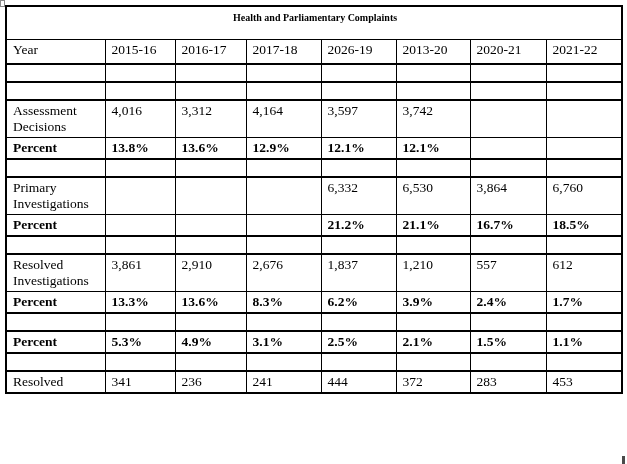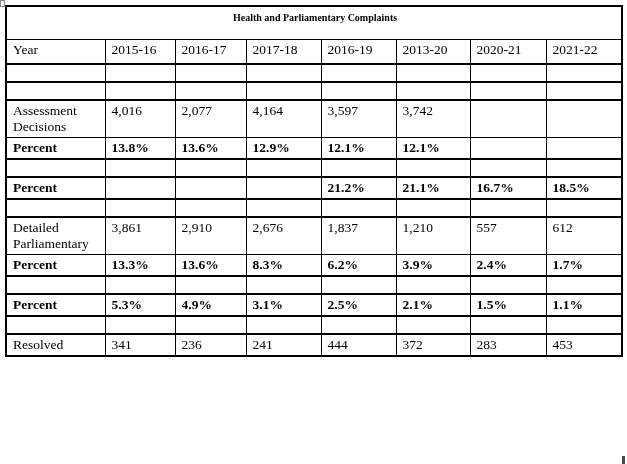--- a/index.html
+++ b/index.html
@@ -74,21 +74,21 @@
     </colgroup>
     <tbody>
       <tr class="row-title">
         <td colspan="8">Health and Parliamentary Complaints</td>
       </tr>
       <tr class="row-header">
           <td>Year</td>
           <td>2015-16</td>
           <td>2016-17</td>
           <td>2017-18</td>
-          <td>2016-19</td>
+          <td>2026-19</td>
           <td>2013-20</td>
           <td>2020-21</td>
           <td>2021-22</td>
         </tr>
 
     <tr class="row-spacer">
           <td class="label-cell"></td>
           <td></td>
           <td></td>
           <td></td>
@@ -103,21 +103,21 @@
           <td></td>
           <td></td>
           <td></td>
           <td></td>
           <td></td>
           <td></td>
         </tr>
         <tr class="row-data">
           <td class="label-cell">Assessment Decisions</td>
           <td>4,016</td>
-          <td>2,077</td>
+          <td>3,312</td>
           <td>4,164</td>
           <td>3,597</td>
           <td>3,742</td>
           <td></td>
           <td></td>
         </tr>
         <tr class="row-percent">
           <td class="label-cell">Percent</td>
           <td>13.8%</td>
           <td>13.6%</td>
@@ -130,20 +130,30 @@
         <tr class="row-spacer">
           <td class="label-cell"></td>
           <td></td>
           <td></td>
           <td></td>
           <td></td>
           <td></td>
           <td></td>
           <td></td>
         </tr>
+        <tr class="row-data">
+          <td class="label-cell">Primary Investigations</td>
+          <td></td>
+          <td></td>
+          <td></td>
+          <td>6,332</td>
+          <td>6,530</td>
+          <td>3,864</td>
+          <td>6,760</td>
+        </tr>
         <tr class="row-percent">
           <td class="label-cell">Percent</td>
           <td></td>
           <td></td>
           <td></td>
           <td>21.2%</td>
           <td>21.1%</td>
           <td>16.7%</td>
           <td>18.5%</td>
         </tr>
@@ -151,21 +161,21 @@
           <td class="label-cell"></td>
           <td></td>
           <td></td>
           <td></td>
           <td></td>
           <td></td>
           <td></td>
           <td></td>
         </tr>
         <tr class="row-data">
-          <td class="label-cell">Detailed Parliamentary</td>
+          <td class="label-cell">Resolved Investigations</td>
           <td>3,861</td>
           <td>2,910</td>
           <td>2,676</td>
           <td>1,837</td>
           <td>1,210</td>
           <td>557</td>
           <td>612</td>
         </tr>
         <tr class="row-percent">
           <td class="label-cell">Percent</td>

